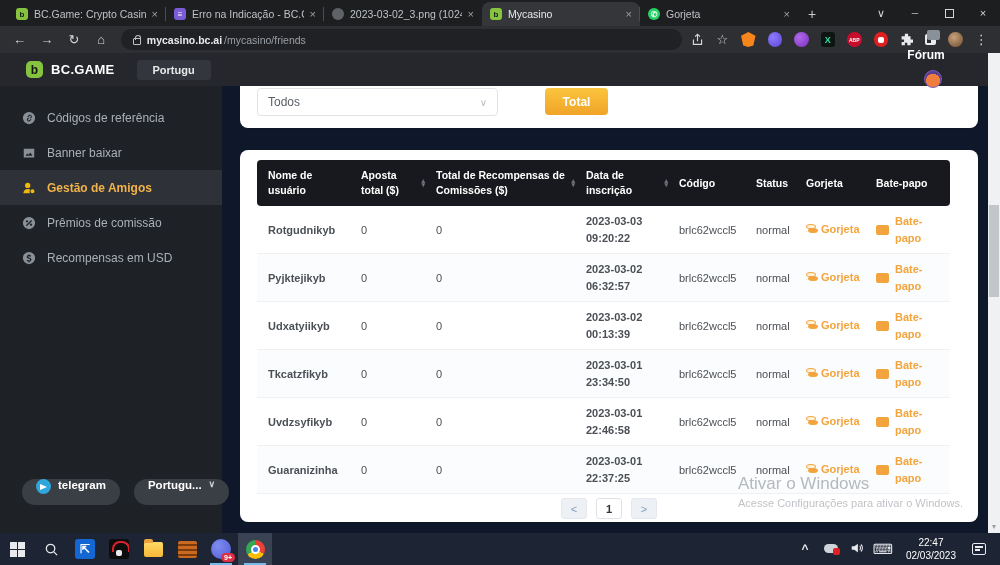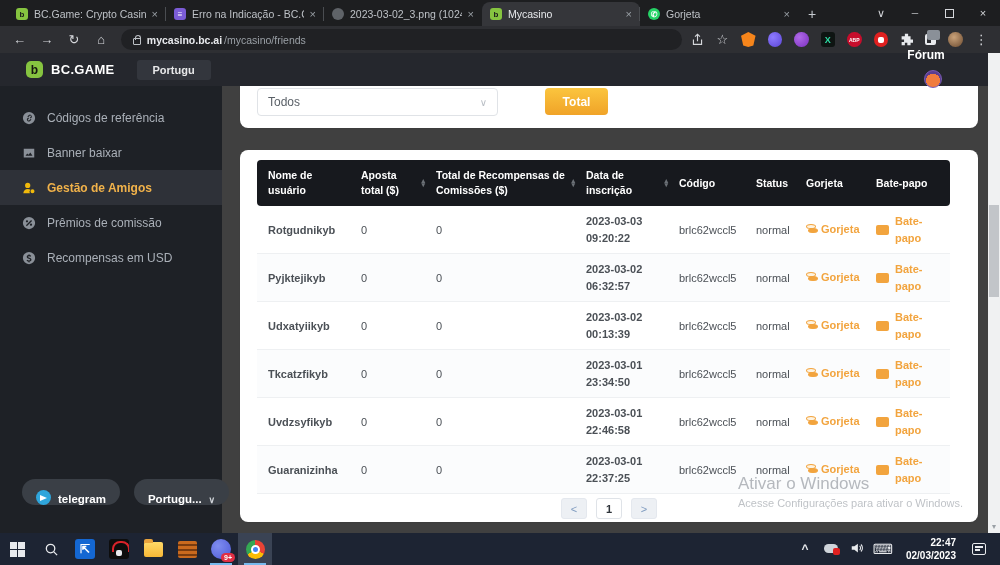--- a/index.html
+++ b/index.html
@@ -71,27 +71,27 @@
   .user-avatar { width:18px; height:18px; border-radius:50%; background:radial-gradient(circle at 50% 60%, #f07c3e 0 55%, #5b3e8f 56%); border:1px solid #7a5bb5; }
   .user-name { color:#fff; font-size:12px; font-weight:bold; }
 
   
   .sidebar { position:absolute; top:33px; left:0; width:222px; height:447px; background:#1e2126; z-index:2; }
   .side-item { display:flex; align-items:center; gap:11px; height:35px; padding-left:22px; color:#aab0b8; font-size:12px; cursor:pointer; }
   .side-item svg { width:14px; height:14px; fill:#8a9098; flex:0 0 auto; }
   .side-item.active { background:#2e3138; color:#f1b24a; font-weight:bold; }
   .side-item.active svg { fill:#f0b90b; }
   .side-bottom { position:absolute; left:0; bottom:28px; width:222px; display:flex; align-items:center; gap:14px; padding-left:22px; }
-  .pill { display:flex; align-items:flex-end; gap:7px; background:#3a3f46; border-radius:14px; height:26px; padding:0 14px; color:#fff; font-size:11.5px; font-weight:bold; }
+  .pill { display:flex; align-items:flex-start; gap:7px; background:#3a3f46; border-radius:14px; height:26px; padding:0 14px; color:#fff; font-size:11.5px; font-weight:bold; }
   .tg-ico { width:15px; height:15px; border-radius:50%; background:#2fa6dc; position:relative; }
   .tg-ico::after { content:""; position:absolute; left:4px; top:5px; width:0; height:0; border-left:7px solid #fff; border-top:3px solid transparent; border-bottom:3px solid transparent; }
   .pill .chev { font-size:9px; color:#cfd3d8; }
 
   
-  .main { position:absolute; top:33px; left:222px; width:766px; height:447px; background:#404040; overflow:hidden; }
+  .main { position:absolute; top:33px; left:222px; width:766px; height:447px; background:#0f172a; overflow:hidden; }
   .card { position:absolute; background:#fff; border-radius:8px; box-shadow:0 1px 2px rgba(0,0,0,.05); }
   .card-filter { left:18px; top:-10px; width:738px; height:52px; }
   .select { position:absolute; left:17px; top:12px; width:241px; height:28px; border:1px solid #e0e3e7; border-radius:4px; display:flex; align-items:center; justify-content:space-between; padding:0 10px; color:#5a6067; font-size:12px; background:#fff; }
   .select .chev { color:#b9bec5; font-size:10px; }
   .buscar-btn { position:absolute; left:305px; top:12px; width:63px; height:27px; border:none; border-radius:4px; background:linear-gradient(180deg,#fbc53e,#f0a328); color:#fff; font-weight:bold; font-size:12px; }
 
   .card-table { left:18px; top:64px; width:738px; height:372px; }
   table.friends { position:absolute; left:17px; top:10px; width:693px; border-collapse:collapse; table-layout:fixed; }
   table.friends thead th { background:#17191e; color:#fff; font-size:10.5px; font-weight:bold; text-align:left; padding:8px 0 8px 11px; height:46px; vertical-align:middle; line-height:1.45; }
   thead th:first-child { border-radius:4px 0 0 4px; }
@@ -144,21 +144,21 @@
   .chrome { width:19px; height:19px; border-radius:50%; background:conic-gradient(#ea4335 0 33%, #fbbc05 33% 66%, #34a853 66% 100%); display:flex; align-items:center; justify-content:center; }
   .chrome-c { width:9px; height:9px; background:#4285f4; border:2px solid #fff; border-radius:50%; }
   .tb-btn.active-app { background:#3a4354; }
   .run-line { position:absolute; bottom:0; left:6px; right:6px; height:2px; background:#76b9ed; }
   .tray { margin-left:auto; display:flex; align-items:center; gap:4px; padding-right:4px; }
   .tray-ico { color:#e8eaed; font-size:12px; width:22px; text-align:center; }
   .g-chevu::before { content:"^"; font-weight:bold; }
   .g-kb::before { content:"⌨"; font-size:14px; }
   .rec { width:14px; height:9px; background:#cfd4da; border-radius:5px; position:relative; display:inline-block; }
   .rec::after { content:""; position:absolute; right:-2px; bottom:-2px; width:7px; height:7px; background:#e02020; border-radius:2px; }
-  .clock { color:#fff; font-size:10px; text-align:right; line-height:1.3; padding:0 8px;font-weight:bold; }
+  .clock { color:#fff; font-size:10px; text-align:center; line-height:1.3; padding:0 8px; }
   .notif { width:14px; height:12px; border:1.5px solid #e8eaed; border-radius:2px; position:relative; margin:0 10px 0 4px; }
   .notif::before { content:""; position:absolute; top:2px; left:2px; right:2px; height:1.5px; background:#e8eaed; }
   .notif::after { content:""; position:absolute; top:5px; left:2px; right:5px; height:1.5px; background:#e8eaed; }
 </style>
 </head>
 <body>
 
 <div class="screen">
 
   <div class="tabbar">

